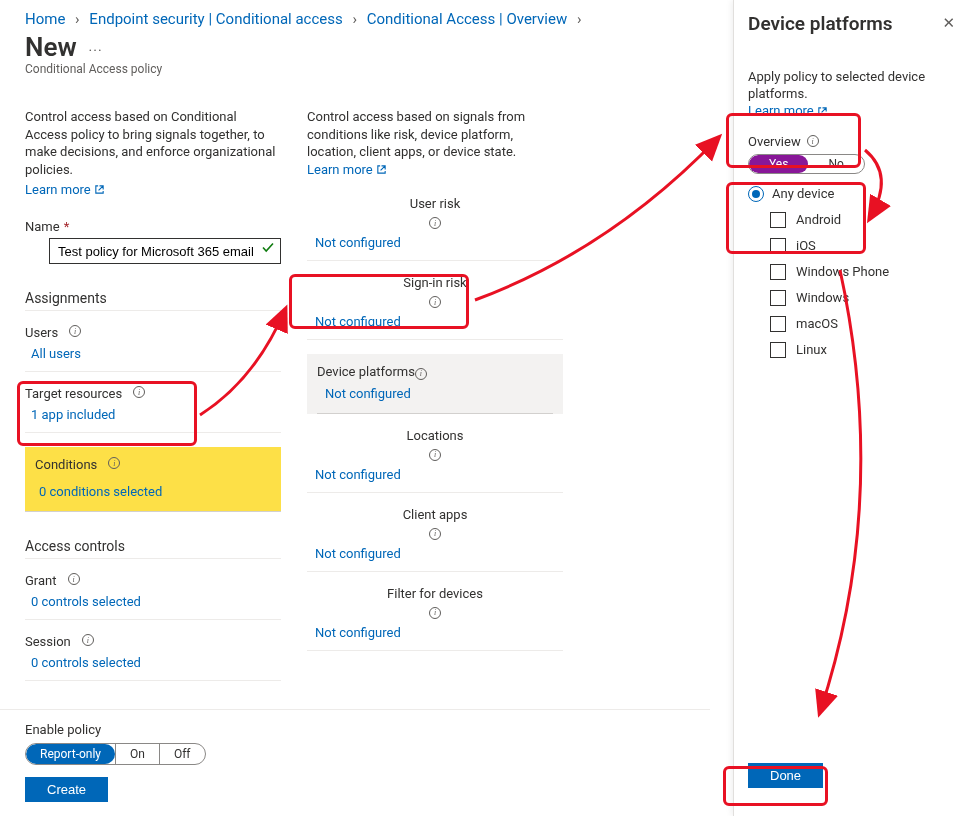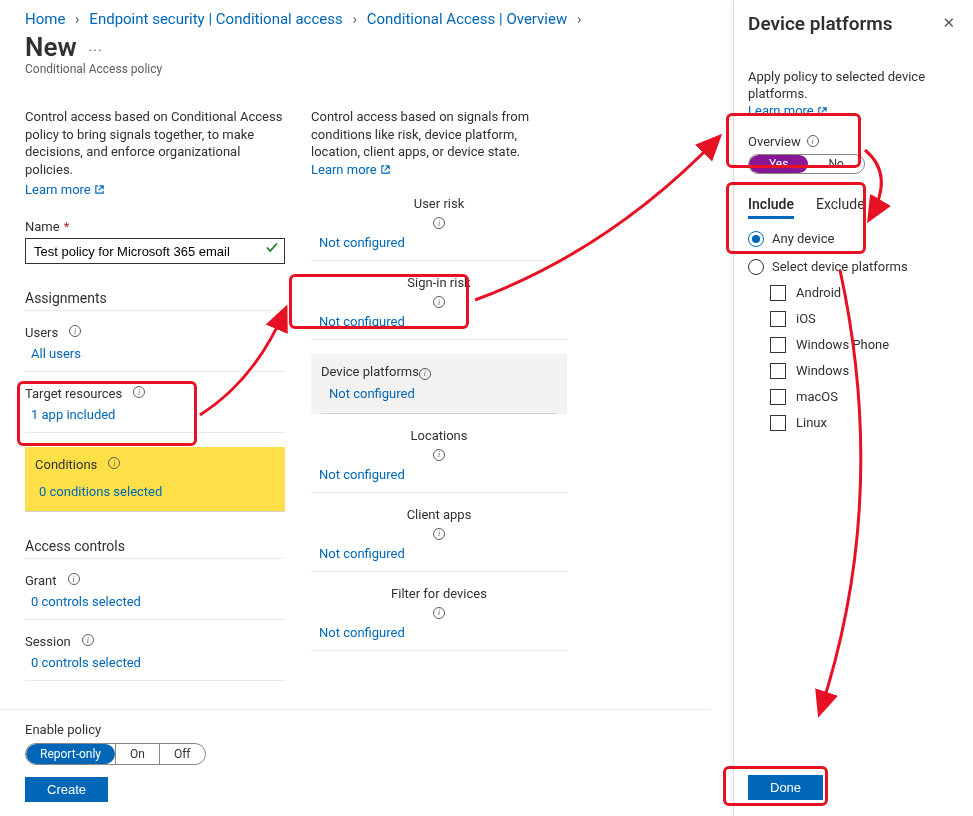--- a/index.html
+++ b/index.html
@@ -60,21 +60,21 @@
   .req { color: #a4262c; }
   .txtbox {
     margin-top: 4px;
     width: 100%;
     height: 26px;
     border: 1px solid #323130;
     padding: 2px 26px 2px 8px;
     font-size: 13px;
     position: relative;
   }
-  .txtbox-wrap { position: relative; width: 260px; }
+  .txtbox-wrap { position: relative; width: 232px; margin-left: 24px; }
   .txtbox-check {
     position: absolute;
     right: 6px;
     top: 50%;
     transform: translateY(-50%);
     color: #107c10;
   }
   .section-hdr {
     margin-top: 26px;
     font-size: 14px;
@@ -249,21 +249,21 @@
     font-size: 13px;
     cursor: pointer;
   }
   .chk {
     width: 16px; height: 16px; border: 1px solid #323130;
     display: inline-block;
   }
   .sp-footer {
     position: absolute;
     left: 14px;
-    bottom: 16px;
+    bottom: 28px;
   }
 
   
   .anno-box {
     position: absolute;
     border: 3px solid #d83b01;
     border-color: #e81123;
     border-radius: 6px;
     pointer-events: none;
   }
@@ -434,32 +434,24 @@
   </div>
   <div class="sp-config-label">
     <span>Overview</span>
     <span class="info-icon">i</span>
   </div>
   <div class="yn-toggle">
     <span class="yn-yes">Yes</span>
     <span>No</span>
   </div>
 
-  <div class="sp-tabs">
-    <div class="sp-tab active">Include</div>
-    <div class="sp-tab">Exclude</div>
-  </div>
 
   <div class="radio-row">
     <span class="radio checked"></span>
     <span>Any device</span>
-  </div>
-  <div class="radio-row">
-    <span class="radio"></span>
-    <span>Select device platforms</span>
   </div>
 
   <div class="chk-row">
       <span class="chk"></span>
       <span>Android</span>
     </div>
   <div class="chk-row">
       <span class="chk"></span>
       <span>iOS</span>
     </div>

